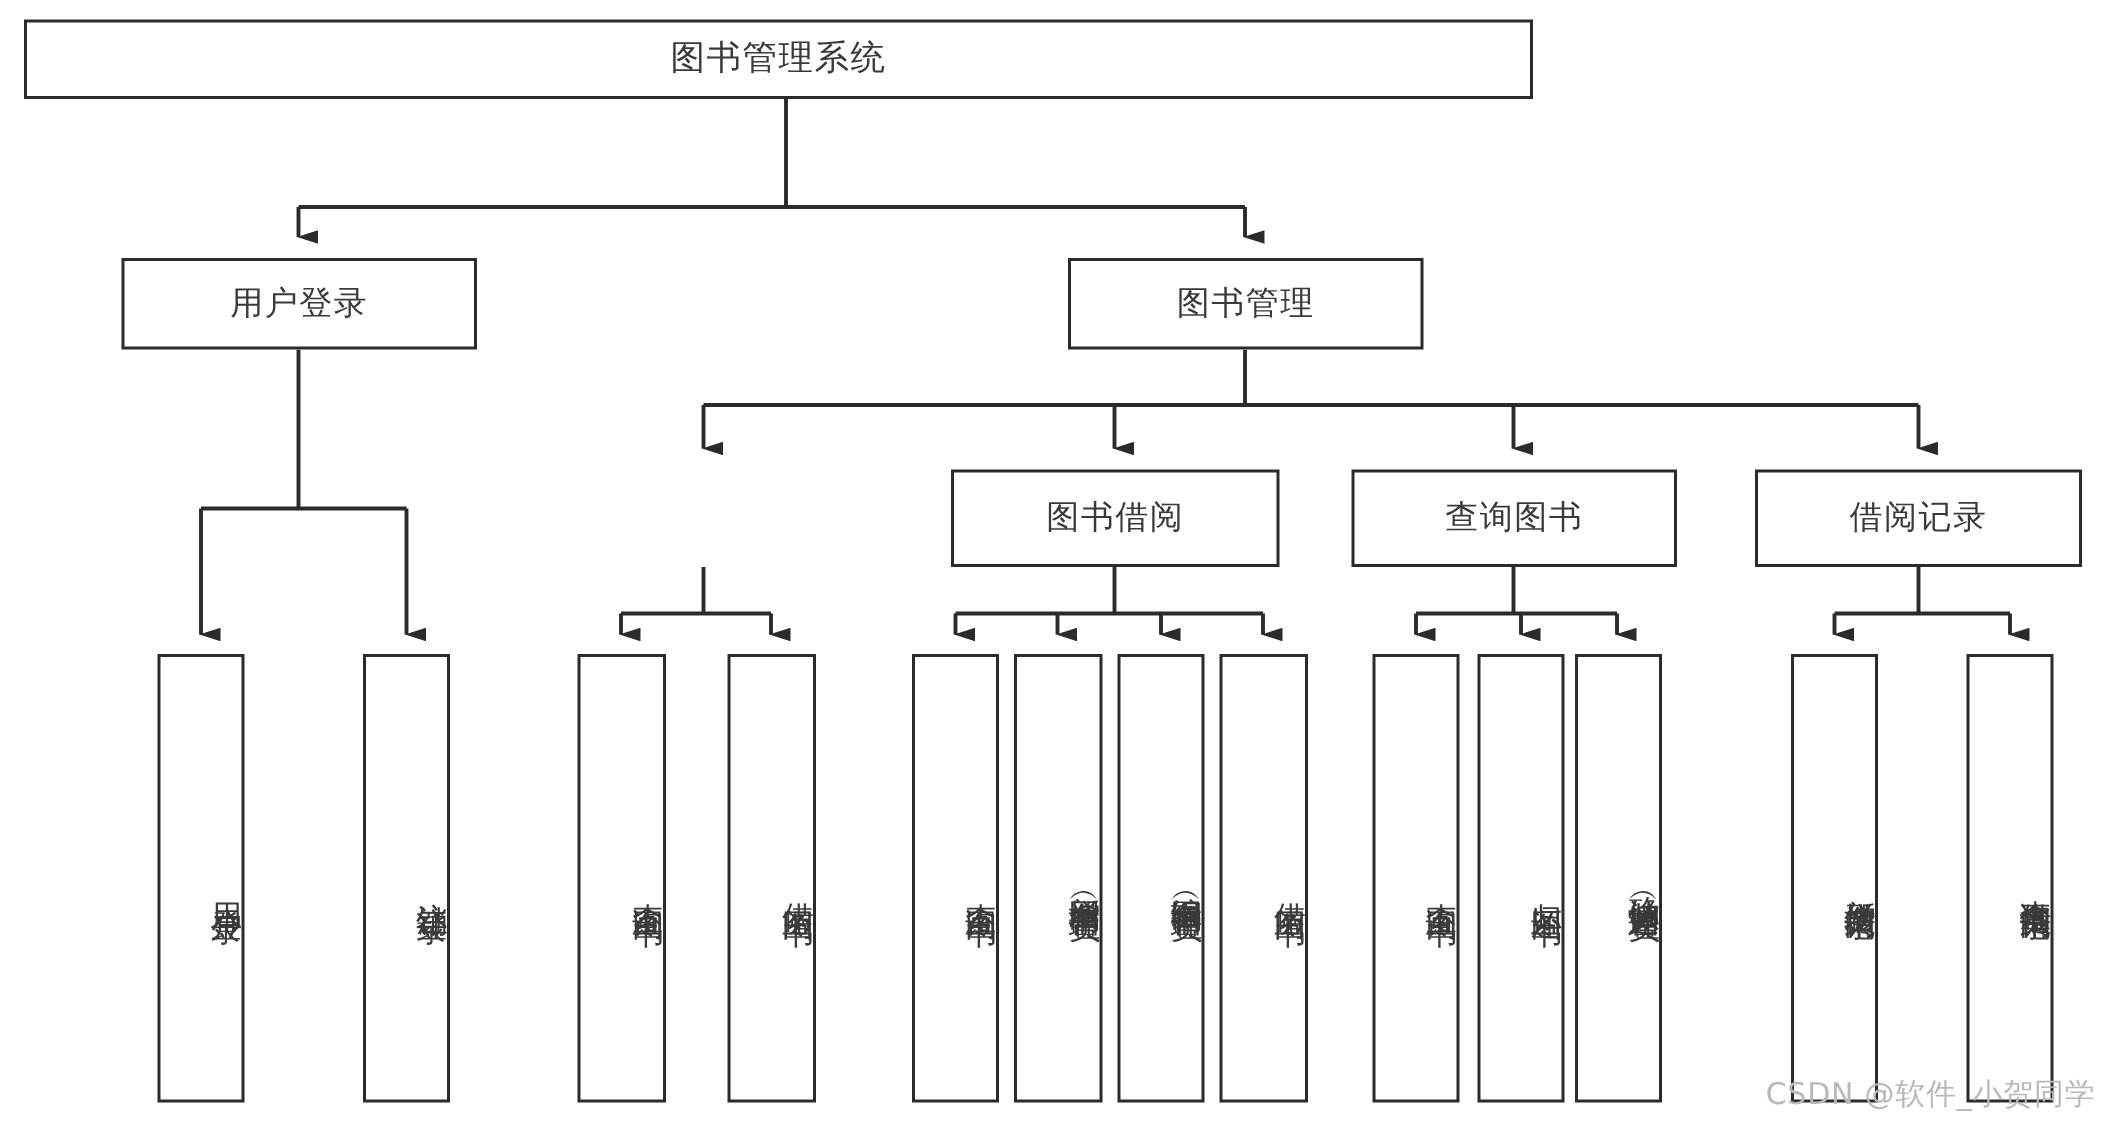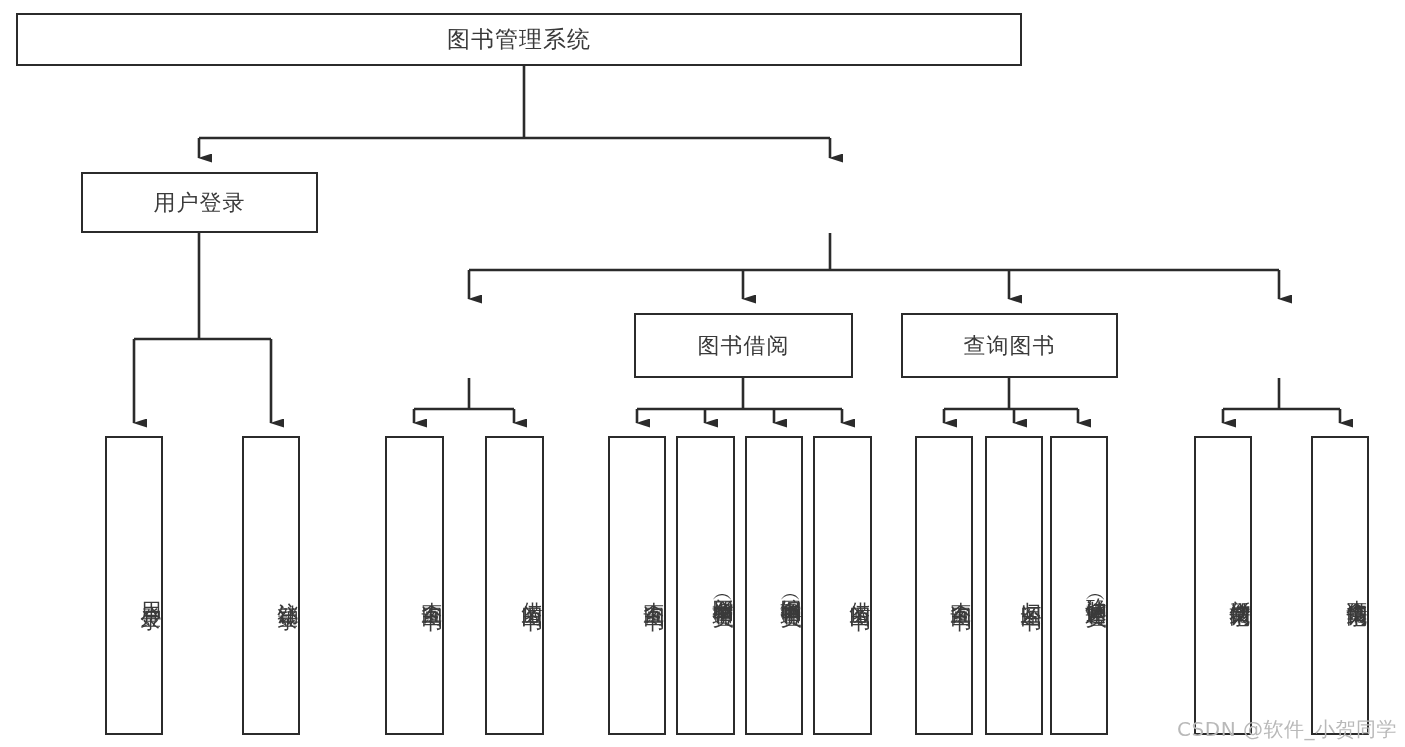--- a/index.html
+++ b/index.html
@@ -117,23 +117,25 @@
       <path d="M1279,378 L1279,409"></path>
       <path d="M1223,409 L1340,409"></path>
       <path d="M1223,409 L1223,423" marker-end="url(#arrowhead)"></path>
       <path d="M1340,409 L1340,423" marker-end="url(#arrowhead)"></path>
     </g>
   </svg>
 
   <div class="node node-h node-root" style="left:16px;top:13px;width:1006px;height:53px;">图书管理系统</div>
 
   <div class="node node-h" style="left:81px;top:172px;width:237px;height:61px;">用户登录</div>
+  <div class="node node-h" style="left:712px;top:172px;width:237px;height:61px;">图书管理</div>
 
   <div class="node node-h" style="left:634px;top:313px;width:219px;height:65px;">图书借阅</div>
   <div class="node node-h" style="left:901px;top:313px;width:217px;height:65px;">查询图书</div>
+  <div class="node node-h" style="left:1170px;top:313px;width:218px;height:65px;">借阅记录</div>
 
   <div class="node node-v" style="left:105px;top:436px;width:58px;height:299px;">用户登录</div>
   <div class="node node-v" style="left:242px;top:436px;width:58px;height:299px;">注销登录</div>
 
   <div class="node node-v" style="left:385px;top:436px;width:59px;height:299px;">查询图书</div>
   <div class="node node-v" style="left:485px;top:436px;width:59px;height:299px;">借阅图书</div>
 
   <div class="node node-v" style="left:608px;top:436px;width:58px;height:299px;">查询图书</div>
   <div class="node node-v tight" style="left:676px;top:436px;width:59px;height:299px;">新增图书（管理员）</div>
   <div class="node node-v tight" style="left:745px;top:436px;width:58px;height:299px;">编辑图书（管理员）</div>

